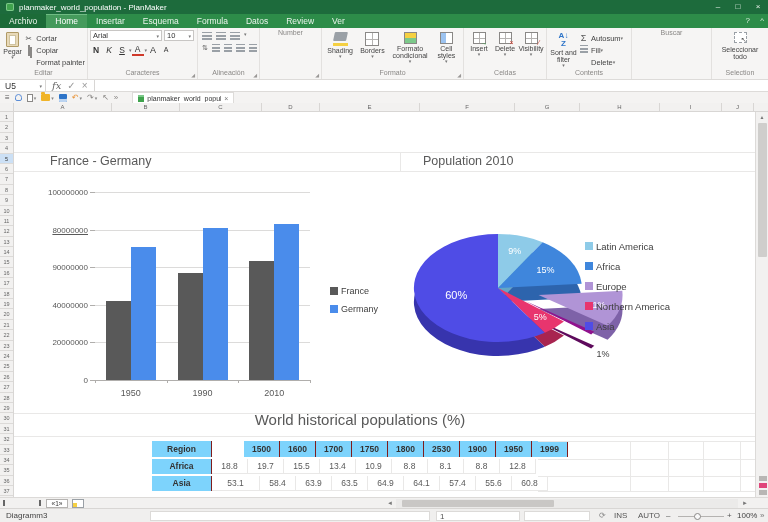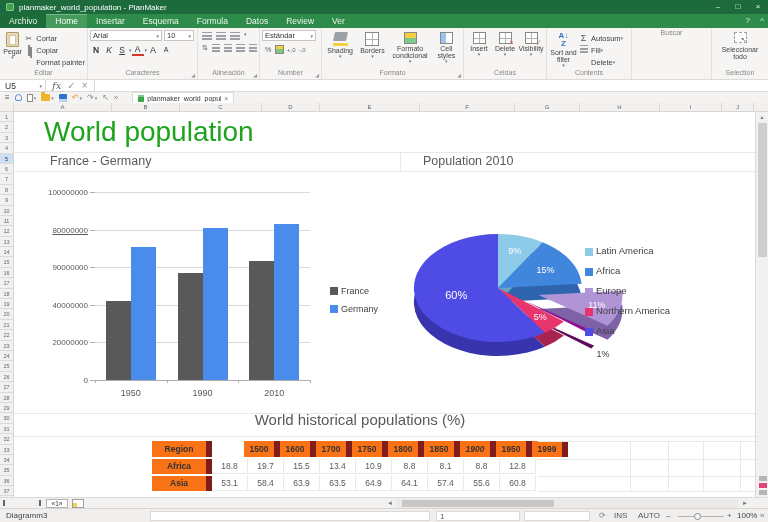--- a/index.html
+++ b/index.html
@@ -122,28 +122,28 @@
 .xcat { position:absolute; text-align:center; font-size:9px; color:#595959; }
 #bar-legend { position:absolute; left:288px; top:96px; }
 .lg-item { display:flex; align-items:center; height:18px; }
 .lg-marker { width:8px; height:8px; margin-right:3px; flex:none; }
 .lg-label { font-size:9px; color:#404040; white-space:nowrap; }
 
 
 #pie-wrap { position:absolute; left:386px; top:100px; width:355px; height:200px; }
 #pie-svg { position:absolute; left:0; top:0; }
 #pie-legend { position:absolute; left:185px; top:24px; }
-#pie-legend .lg-item { height:20px;align-items:flex-end; }
+#pie-legend .lg-item { height:20px; }
 #pie-legend .lg-label { font-size:9.5px; }
 
 
 #pop-table { position:absolute; left:138px; top:329px; }
 .trow { display:flex; margin-bottom:2px; }
 .tcell { flex:none; text-align:center; font-size:8.5px; }
-.tcell.th { background:#f97316; color:#333; font-weight:bold; border-right:6px solid #7f1d1d; }
+.tcell.th { background:#7dd3fc; color:#333; font-weight:bold; border-right:1px solid #7f1d1d; }
 .tcell.td { color:#595959; border-right:1px solid #e9e8e7; border-bottom:1px solid #e9e8e7; }
 .tgl-h { position:absolute; height:1px; background:#e9e8e7; left:524px; width:217px; }
 .tgl-v { position:absolute; width:1px; background:#e9e8e7; top:329px; height:51px; }
 
 
 .hscroll-row { height:11px; background:#f2f1f0; border-top:1px solid #dcdad8; position:relative; }
 .navbtn { position:absolute; top:2px; width:9px; height:7px; }
 .tri { width:0; height:0; border-top:3px solid transparent; border-bottom:3px solid transparent; display:inline-block; }
 .tri.left { border-right:4px solid #666; }
 .tri.right { border-left:4px solid #666; }
@@ -262,32 +262,20 @@
           <span class="lines-ic"></span>
           <span class="lines-ic"></span>
           <span class="lines-ic"></span>
         </div>
       </div>
       <div class="glabel">Alineación</div>
       <span class="launcher">◢</span>
     </div>
 
     <div class="rgroup" style="width:62px">
-      <div class="rbody" style="flex-direction:column">
-        <div class="combo" style="width:54px">
-            <span class="cv">Estándar</span>
-            <span class="ca">▾</span>
-          </div>
-        <div class="fmtrow">
-          <span class="fbtn" style="font-size:7.5px;color:#666">%</span>
-          <span class="cfmt-ic" style="width:9px;height:9px;margin-right:3px"></span>
-          <span style="font-size:6px;color:#666;margin-right:3px">+,0</span>
-          <span style="font-size:6px;color:#666">-,0</span>
-        </div>
-      </div>
       <div class="glabel">Number</div>
       <span class="launcher">◢</span>
     </div>
 
     <div class="rgroup" style="width:142px">
       <div class="rbody">
         <div class="bigbtn" style="width:33px">
           <span class="bucket-ic"></span>
           <span class="bucket-under"></span>
           <span class="blabel">Shading</span>
@@ -474,21 +462,20 @@
         <div class="rowh">31</div>
         <div class="rowh">32</div>
         <div class="rowh">33</div>
         <div class="rowh">34</div>
         <div class="rowh">35</div>
         <div class="rowh">36</div>
         <div class="rowh">37</div>
       </div>
 
     <div class="canvas">
-      <div class="doc-title">World population</div>
       <div class="hl" style="top:40px"></div>
       <div class="hl" style="top:59px"></div>
       <div class="vl" style="left:386px;top:40px;height:19px"></div>
       <div class="subt" style="left:36px;top:42px">France - Germany</div>
       <div class="subt" style="left:409px;top:42px">Population 2010</div>
 
       <div id="bar-chart">
         <div id="bar-legend">
             <div class="lg-item">
               <div class="lg-marker" style="background: rgb(89, 89, 89);"></div>
@@ -582,40 +569,40 @@
       <div class="hl" style="top:324px"></div>
 
       <div id="pop-table">
           <div class="trow">
             <div class="tcell th" style="width: 60px; line-height: 16px; height: 16px;">Region</div>
             <div class="tcell th" style="width: 36px; line-height: 16px; height: 16px; margin-left: 32px;">1500</div>
             <div class="tcell th" style="width: 36px; line-height: 16px; height: 16px;">1600</div>
             <div class="tcell th" style="width: 36px; line-height: 16px; height: 16px;">1700</div>
             <div class="tcell th" style="width: 36px; line-height: 16px; height: 16px;">1750</div>
             <div class="tcell th" style="width: 36px; line-height: 16px; height: 16px;">1800</div>
-            <div class="tcell th" style="width: 36px; line-height: 16px; height: 16px;">1850</div>
-            <div class="tcell th" style="width: 36px; line-height: 16px; height: 16px; font-style: italic;">1900</div>
+            <div class="tcell th" style="width: 36px; line-height: 16px; height: 16px;">2530</div>
+            <div class="tcell th" style="width: 36px; line-height: 16px; height: 16px;">1900</div>
             <div class="tcell th" style="width: 36px; line-height: 16px; height: 16px;">1950</div>
             <div class="tcell th" style="width: 36px; line-height: 16px; height: 16px;">1999</div>
           </div>
           <div class="trow">
             <div class="tcell th" style="width: 60px; line-height: 15px; height: 15px;">Africa</div>
             <div class="tcell td" style="width: 36px; line-height: 14px; height: 15px;">18.8</div>
             <div class="tcell td" style="width: 36px; line-height: 14px; height: 15px;">19.7</div>
             <div class="tcell td" style="width: 36px; line-height: 14px; height: 15px;">15.5</div>
             <div class="tcell td" style="width: 36px; line-height: 14px; height: 15px;">13.4</div>
             <div class="tcell td" style="width: 36px; line-height: 14px; height: 15px;">10.9</div>
             <div class="tcell td" style="width: 36px; line-height: 14px; height: 15px;">8.8</div>
             <div class="tcell td" style="width: 36px; line-height: 14px; height: 15px;">8.1</div>
             <div class="tcell td" style="width: 36px; line-height: 14px; height: 15px;">8.8</div>
             <div class="tcell td" style="width: 36px; line-height: 14px; height: 15px;">12.8</div>
           </div>
           <div class="trow">
             <div class="tcell th" style="width: 60px; line-height: 15px; height: 15px;">Asia</div>
-            <div class="tcell td" style="width: 36px; line-height: 14px; height: 15px;">53.1</div>
+            <div class="tcell td" style="width: 48px; line-height: 14px; height: 15px;">53.1</div>
             <div class="tcell td" style="width: 36px; line-height: 14px; height: 15px;">58.4</div>
             <div class="tcell td" style="width: 36px; line-height: 14px; height: 15px;">63.9</div>
             <div class="tcell td" style="width: 36px; line-height: 14px; height: 15px;">63.5</div>
             <div class="tcell td" style="width: 36px; line-height: 14px; height: 15px;">64.9</div>
             <div class="tcell td" style="width: 36px; line-height: 14px; height: 15px;">64.1</div>
             <div class="tcell td" style="width: 36px; line-height: 14px; height: 15px;">57.4</div>
             <div class="tcell td" style="width: 36px; line-height: 14px; height: 15px;">55.6</div>
             <div class="tcell td" style="width: 36px; line-height: 14px; height: 15px;">60.8</div>
           </div>
         </div>

